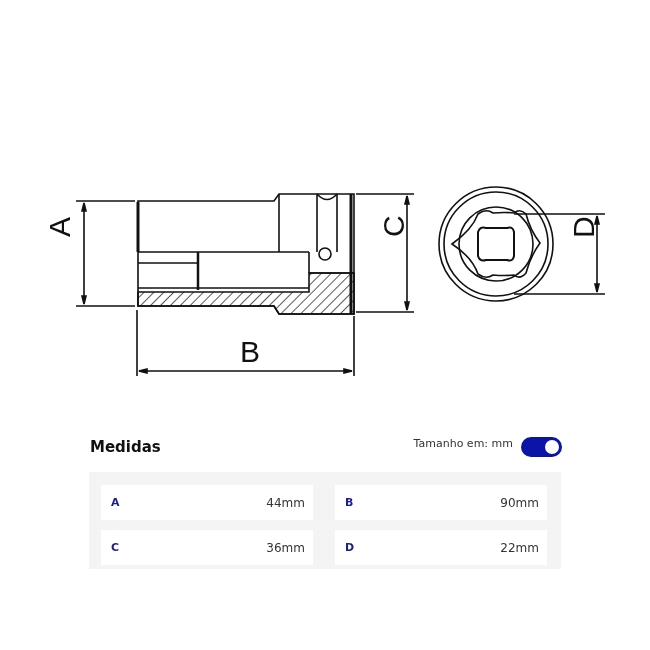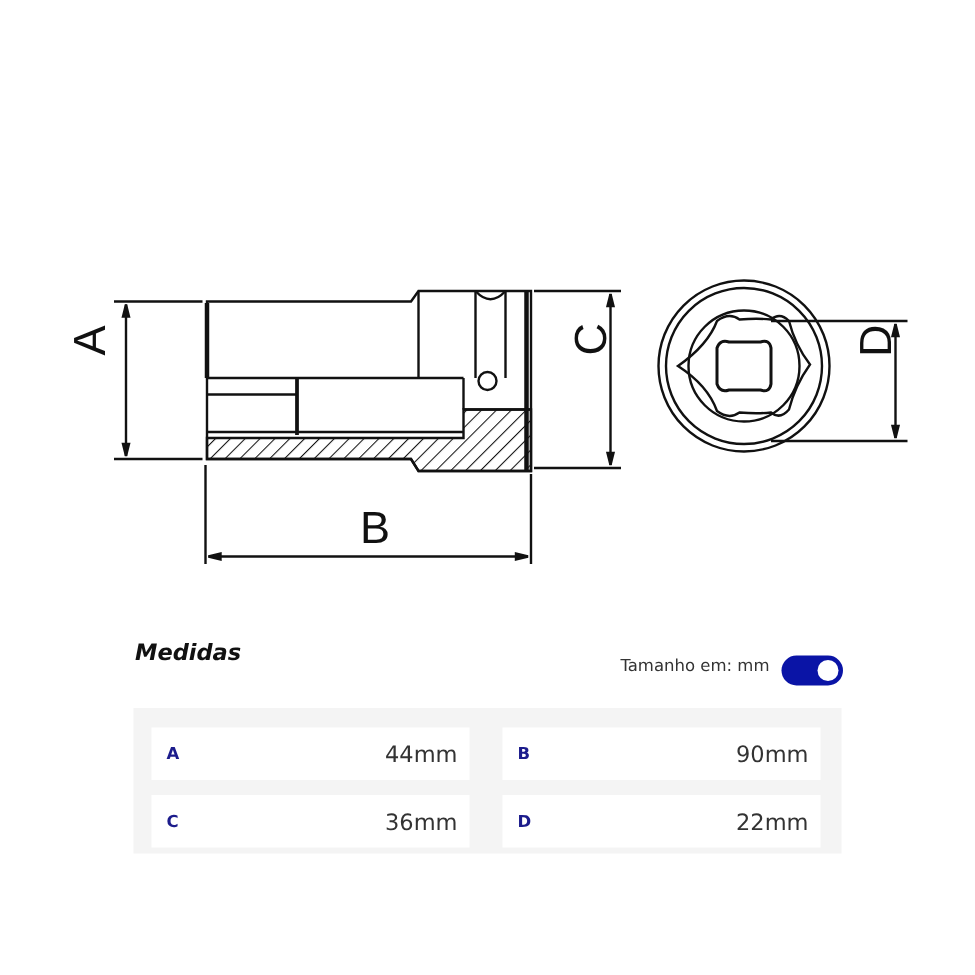--- a/index.html
+++ b/index.html
@@ -1,27 +1,27 @@
 <!DOCTYPE html>
 <html><head>
   <meta charset="utf-8">
   <style>
     html, body { margin: 0; padding: 0; background: #ffffff; }
     body { width: 650px; height: 650px; position: relative; overflow: hidden; font-family: "DejaVu Sans", sans-serif; }
     .drawing { position: absolute; left: 0; top: 0; width: 650px; height: 420px; }
     .drawing svg { position: absolute; left: 0; top: 0; }
-    .section-title { position: absolute; left: 90px; top: 426px; font-size: 15px; font-weight: bold; color: #111111; font-style: italic; }
+    .section-title { position: absolute; left: 90px; top: 438px; font-size: 15px; font-weight: bold; color: #111111; }
     .unit-wrap { position: absolute; right: 88px; top: 437px; display: flex; gap: 8px; }
     .unit-label { font-size: 11px; color: #333333; }
     .toggle { width: 41px; height: 20px; border-radius: 10px; background: #0a14a6; position: relative; cursor: pointer; }
     .toggle-knob { position: absolute; right: 3px; top: 3px; width: 14px; height: 14px; border-radius: 50%; background: #ffffff; }
     .grid-panel { position: absolute; left: 89px; top: 472px; width: 472px; height: 97px; background: #f4f4f4; }
     .cell { position: absolute; width: 212px; height: 35px; background: #ffffff; display: flex; align-items: center; justify-content: space-between; padding: 0 8px 0 10px; box-sizing: border-box; }
     .cell-key { font-size: 11px; font-weight: bold; color: #1c1c8c; }
-    .cell-val { font-size: 15px; color: #333333; }
+    .cell-val { font-size: 12px; color: #333333; }
   </style>
 </head>
 <body>
 
 <div class="drawing">
   <svg width="650" height="420" viewBox="0 0 650 420">
     <defs>
       <pattern id="hatch" patternUnits="userSpaceOnUse" width="7" height="7" patternTransform="rotate(45)">
         <line x1="0" y1="0" x2="0" y2="7" stroke="#111" stroke-width="1.4"></line>
       </pattern>

